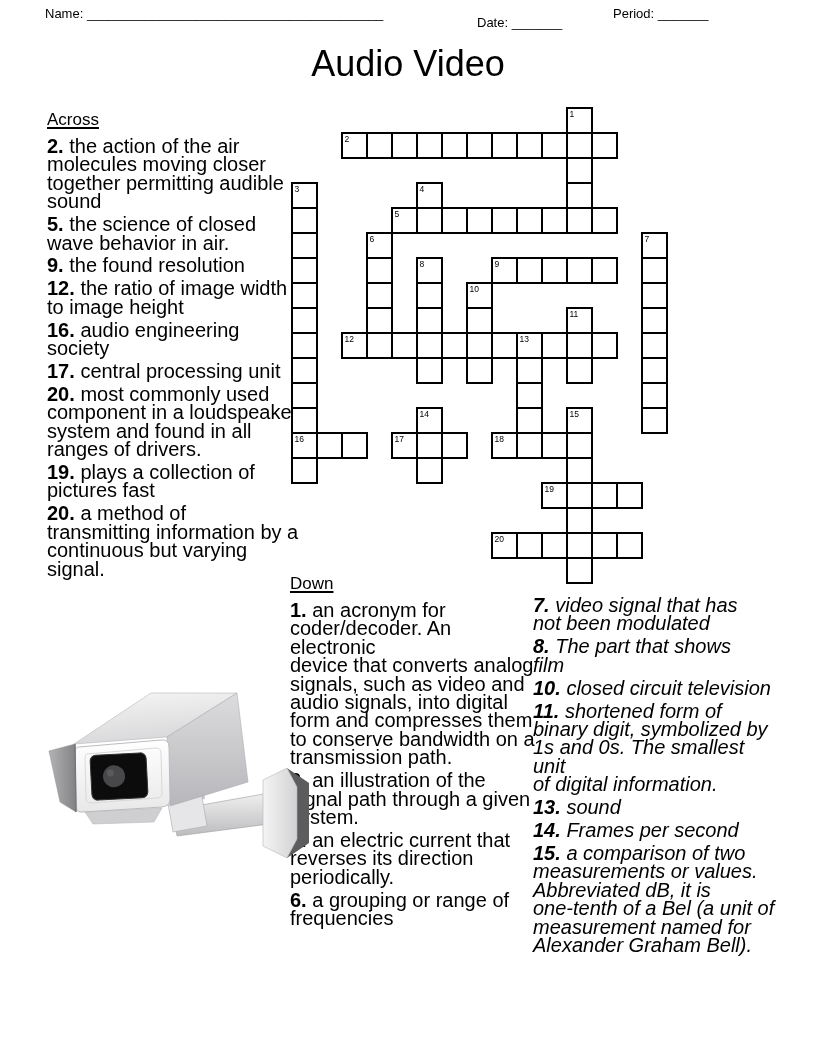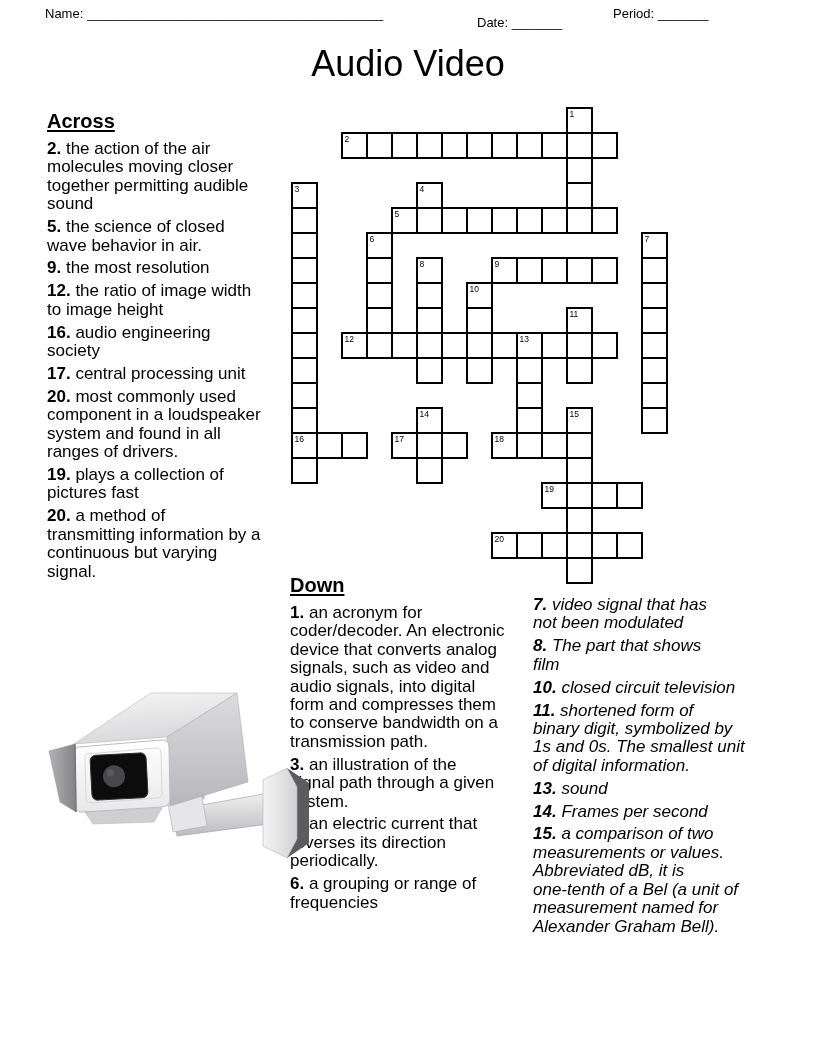--- a/index.html
+++ b/index.html
@@ -11,24 +11,24 @@
   .abs { position:absolute; }
   
   .hdr-item { font-size:13px; white-space:nowrap; }
   
   #title {
     left:0; right:0; top:38px; text-align:center;
     font-size:36px; line-height:52px; font-weight:400;
   }
   
   .heading {
-    font-size:20px; font-weight:bold; margin:0 0 7px 0;
+    font-size:17px; font-weight:normal; margin:0 0 7px 0;
     text-decoration:underline; text-decoration-thickness:2px; text-underline-offset:2px;
   }
-  .clue { margin:0 0 4.5px 0; font-size:17px; line-height:18.4px; }
+  .clue { margin:0 0 4.5px 0; font-size:20px; line-height:18.4px; }
   .clue b { font-weight:bold; }
   .clue-text { white-space:pre-line; }
   #across { left:47px;  top:110px; width:252px; }
   #down-col1 { left:290px; top:563px; width:252px;margin-top:11px; }
   #down-col2 { left:533px; top:596px; width:248px;font-style:italic; }
   
   #grid-svg { left:291px; top:107px; }
   #camera { left:25px; top:642px; }
 </style>
 </head>
@@ -51,21 +51,21 @@
 
 <div id="across" class="abs">
   <h2 class="heading">Across</h2>
   <div>
       <p class="clue"><b>2.</b> <span class="clue-text">the action of the air
 molecules moving closer
 together permitting audible
 sound</span></p>
       <p class="clue"><b>5.</b> <span class="clue-text">the science of closed
 wave behavior in air.</span></p>
-      <p class="clue"><b>9.</b> <span class="clue-text">the most resolution</span></p>
+      <p class="clue"><b>9.</b> <span class="clue-text">the found resolution</span></p>
       <p class="clue"><b>12.</b> <span class="clue-text">the ratio of image width
 to image height</span></p>
       <p class="clue"><b>16.</b> <span class="clue-text">audio engineering
 society</span></p>
       <p class="clue"><b>17.</b> <span class="clue-text">central processing unit</span></p>
       <p class="clue"><b>20.</b> <span class="clue-text">most commonly used
 component in a loudspeaker
 system and found in all
 ranges of drivers.</span></p>
       <p class="clue"><b>19.</b> <span class="clue-text">plays a collection of

